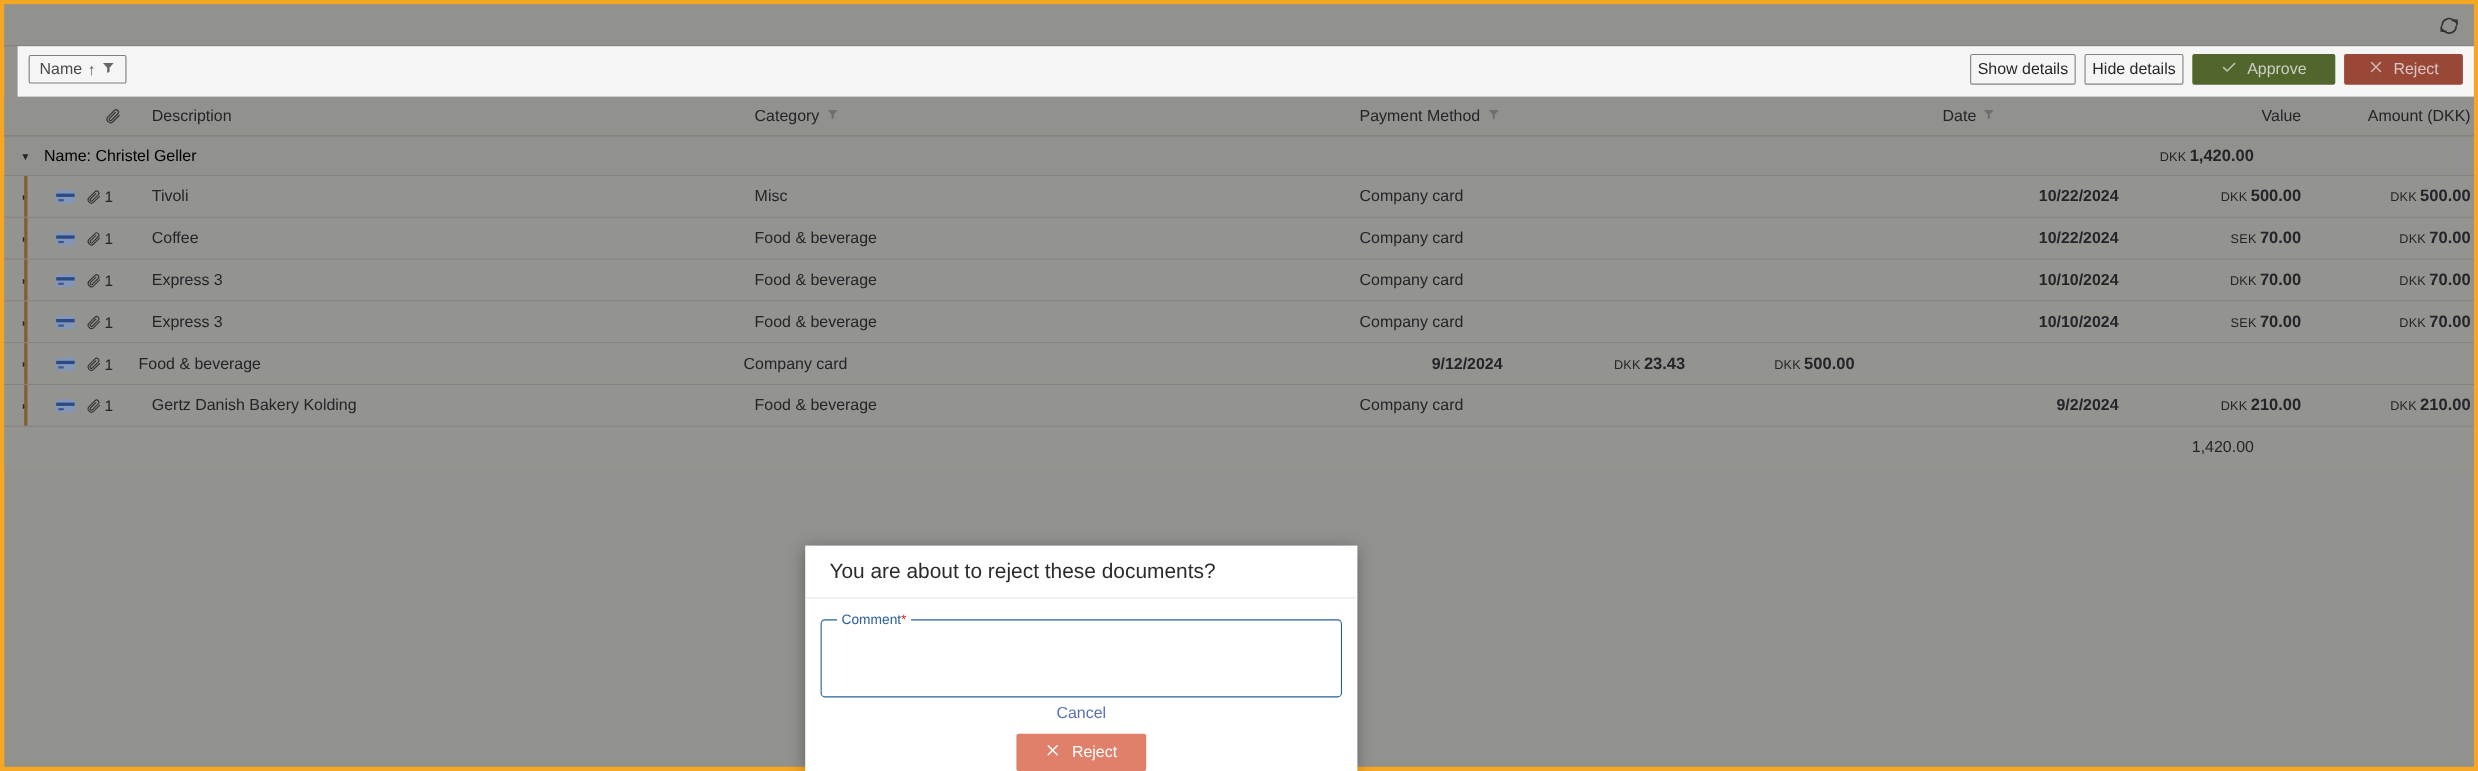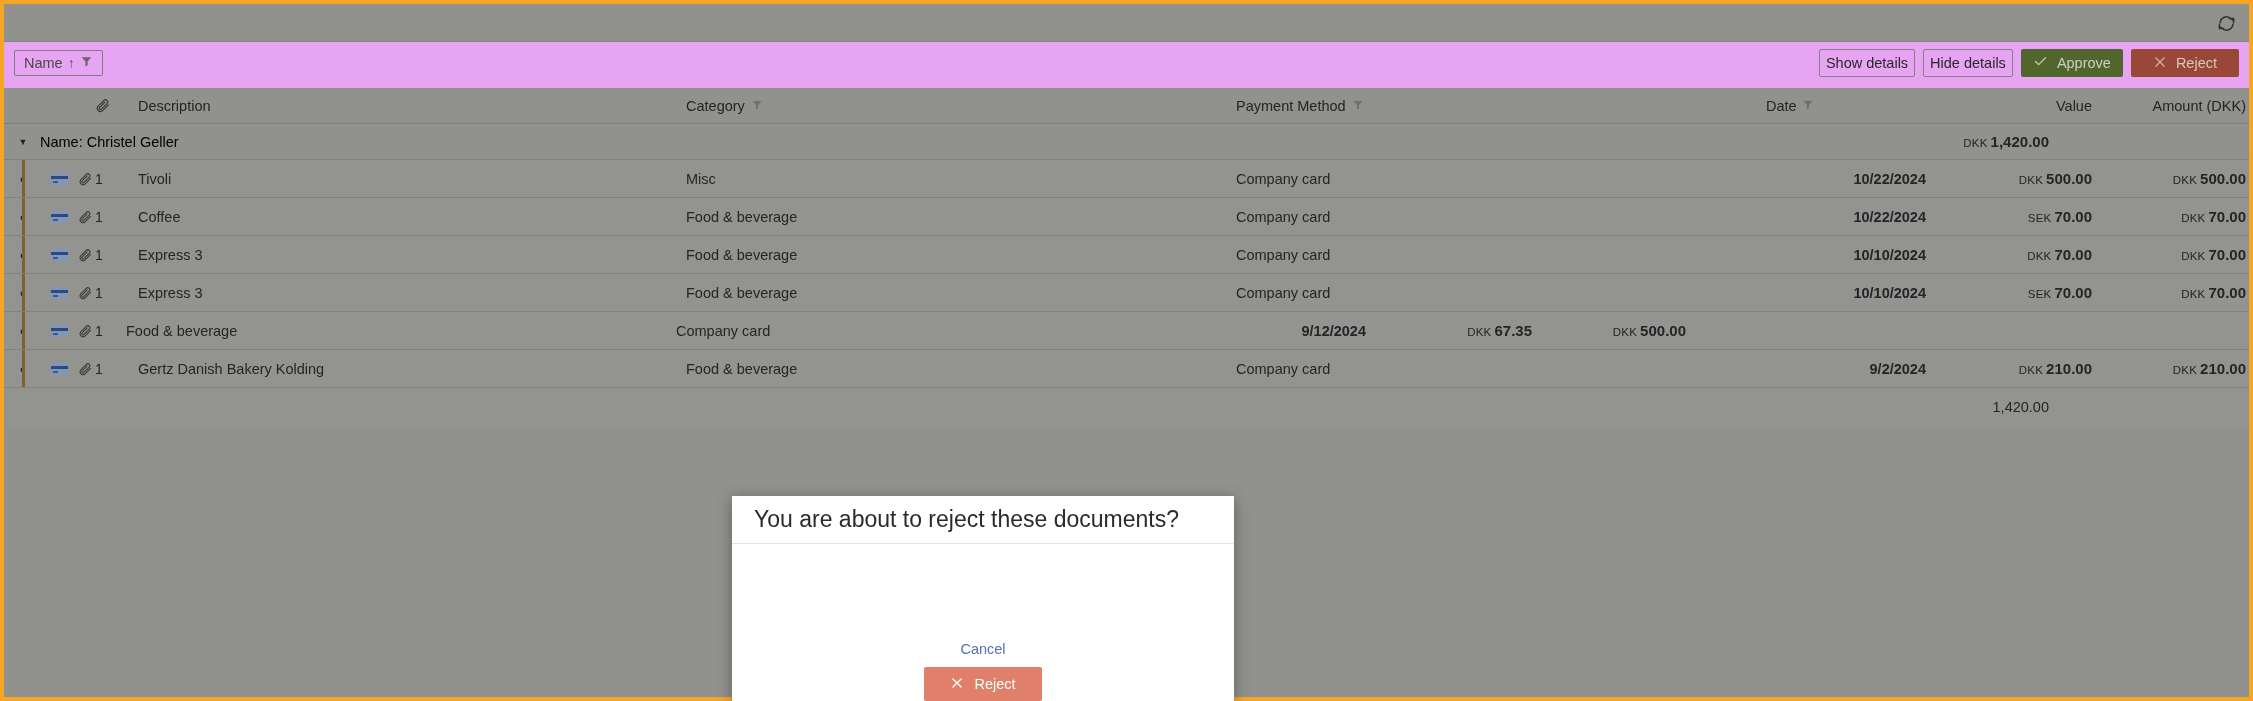--- a/index.html
+++ b/index.html
@@ -26,23 +26,23 @@
   }
   #refresh-btn {
     position: absolute; right: 10px; top: 6px;
     width: 26px; height: 26px;
     display: flex; align-items: center; justify-content: center;
     cursor: pointer;
   }
 
   
   #toolbar {
-    position: absolute; left: 0; right: 0; top: 38px;
+    position: absolute; left: 12px; right: 0; top: 38px;
     height: 46px;
-    background: #f0abfc;
+    background: #ffffff;
   }
   #sort-chip {
     position: absolute; left: 10px; top: 8px;
     height: 26px; padding: 0 9px;
     display: flex; align-items: center; gap: 5px;
     border: 1px solid #86847f;
     border-radius: 2px;
     font-size: 14.5px; color: #4c4c4c;
     cursor: pointer;
     background: transparent;
@@ -61,21 +61,21 @@
     border-radius: 2px;
     cursor: pointer;
     white-space: nowrap;
   }
   .tb-btn.outline {
     border: 1px solid #8a8884;
     color: #2b2b2b;
     background: transparent;
   }
   .tb-btn.approve {
-    background: #556b2f; color: #d7d7cd; gap: 9px; padding: 0 12px;
+    background: #556b2f; color: #d7d7cd; gap: 9px; padding: 0 26px;
     border: none;
     justify-content: flex-end;
   }
   .tb-btn.reject {
     background: #a04a3a; color: #e0cfca; gap: 9px; padding: 0 22px;
     border: none;
   }
 
   
   #grid { position: absolute; left: 0; right: 0; top: 84px; bottom: 0; }
@@ -157,21 +157,21 @@
   }
   #modal {
     position: absolute;
     left: 728px; top: 492px; width: 502px; height: 205px;
     background: #ffffff;
     box-shadow: 0 3px 14px rgba(0,0,0,0.35);
   }
   #modal-title {
     height: 48px; display: flex; align-items: center;
     padding: 0 22px;
-    font-size: 23px; color: #2b2b2b;
+    font-size: 19px; color: #2b2b2b;
     border-bottom: 1px solid #e4e4e4;
   }
   #modal-body { padding: 12px 14px 0 14px; }
   .field {
     position: relative;
     border: 1px solid #2a6099;
     border-radius: 4px;
     height: 78px;
     padding: 8px 10px;
   }
@@ -410,21 +410,21 @@
           </div>
           <div class="c-clip">
             <svg width="14" height="14" viewBox="0 0 24 24" fill="none" stroke="#3a3a3a" stroke-width="1.8" stroke-linecap="round">
               <path d="M21.4 11.05l-9.19 9.19a5 5 0 0 1-7.07-7.07l9.19-9.19a3.5 3.5 0 0 1 4.95 4.95l-9.2 9.19a2 2 0 0 1-2.82-2.83l8.49-8.48"></path>
             </svg>
             <span class="clip-count">1</span>
           </div>
           <div class="c-cat">Food &amp; beverage</div>
           <div class="c-pay">Company card</div>
           <div class="c-date">9/12/2024</div>
-          <div class="c-value money"><span class="cur">DKK</span><span class="num">67.35</span></div>
+          <div class="c-value money"><span class="cur">DKK</span><span class="num">23.43</span></div>
           <div class="c-amount money"><span class="cur">DKK</span><span class="num">500.00</span></div>
           <div class="c-check"></div>
         </div>
         <div class="row data-row">
           <div class="c-caret">
             <span class="caret-right">▸</span>
           </div>
           <div class="c-card">
             <span class="card-icon"></span>
           </div>
@@ -450,20 +450,26 @@
         <span class="num">1,420.00</span>
       </div>
       <div class="c-amount"></div>
       <div class="c-check"></div>
     </div>
   </div>
 
   <div id="modal-overlay">
     <div id="modal">
       <div id="modal-title">You are about to reject these documents?</div>
+      <div id="modal-body">
+        <fieldset class="field">
+          <legend><span>Comment</span><span class="req">*</span></legend>
+          <textarea placeholder="" style=""></textarea>
+        </fieldset>
+      </div>
       <div id="modal-footer">
         <button id="cancel-btn">Cancel</button>
         <button id="modal-reject-btn">
           <span>
             <svg width="14" height="14" viewBox="0 0 24 24" fill="none" stroke="#ffffff" stroke-width="2.3" stroke-linecap="round">
                 <line x1="5" y1="5" x2="19" y2="19"></line>
                 <line x1="19" y1="5" x2="5" y2="19"></line>
               </svg>
           </span>
           <span>Reject</span>

